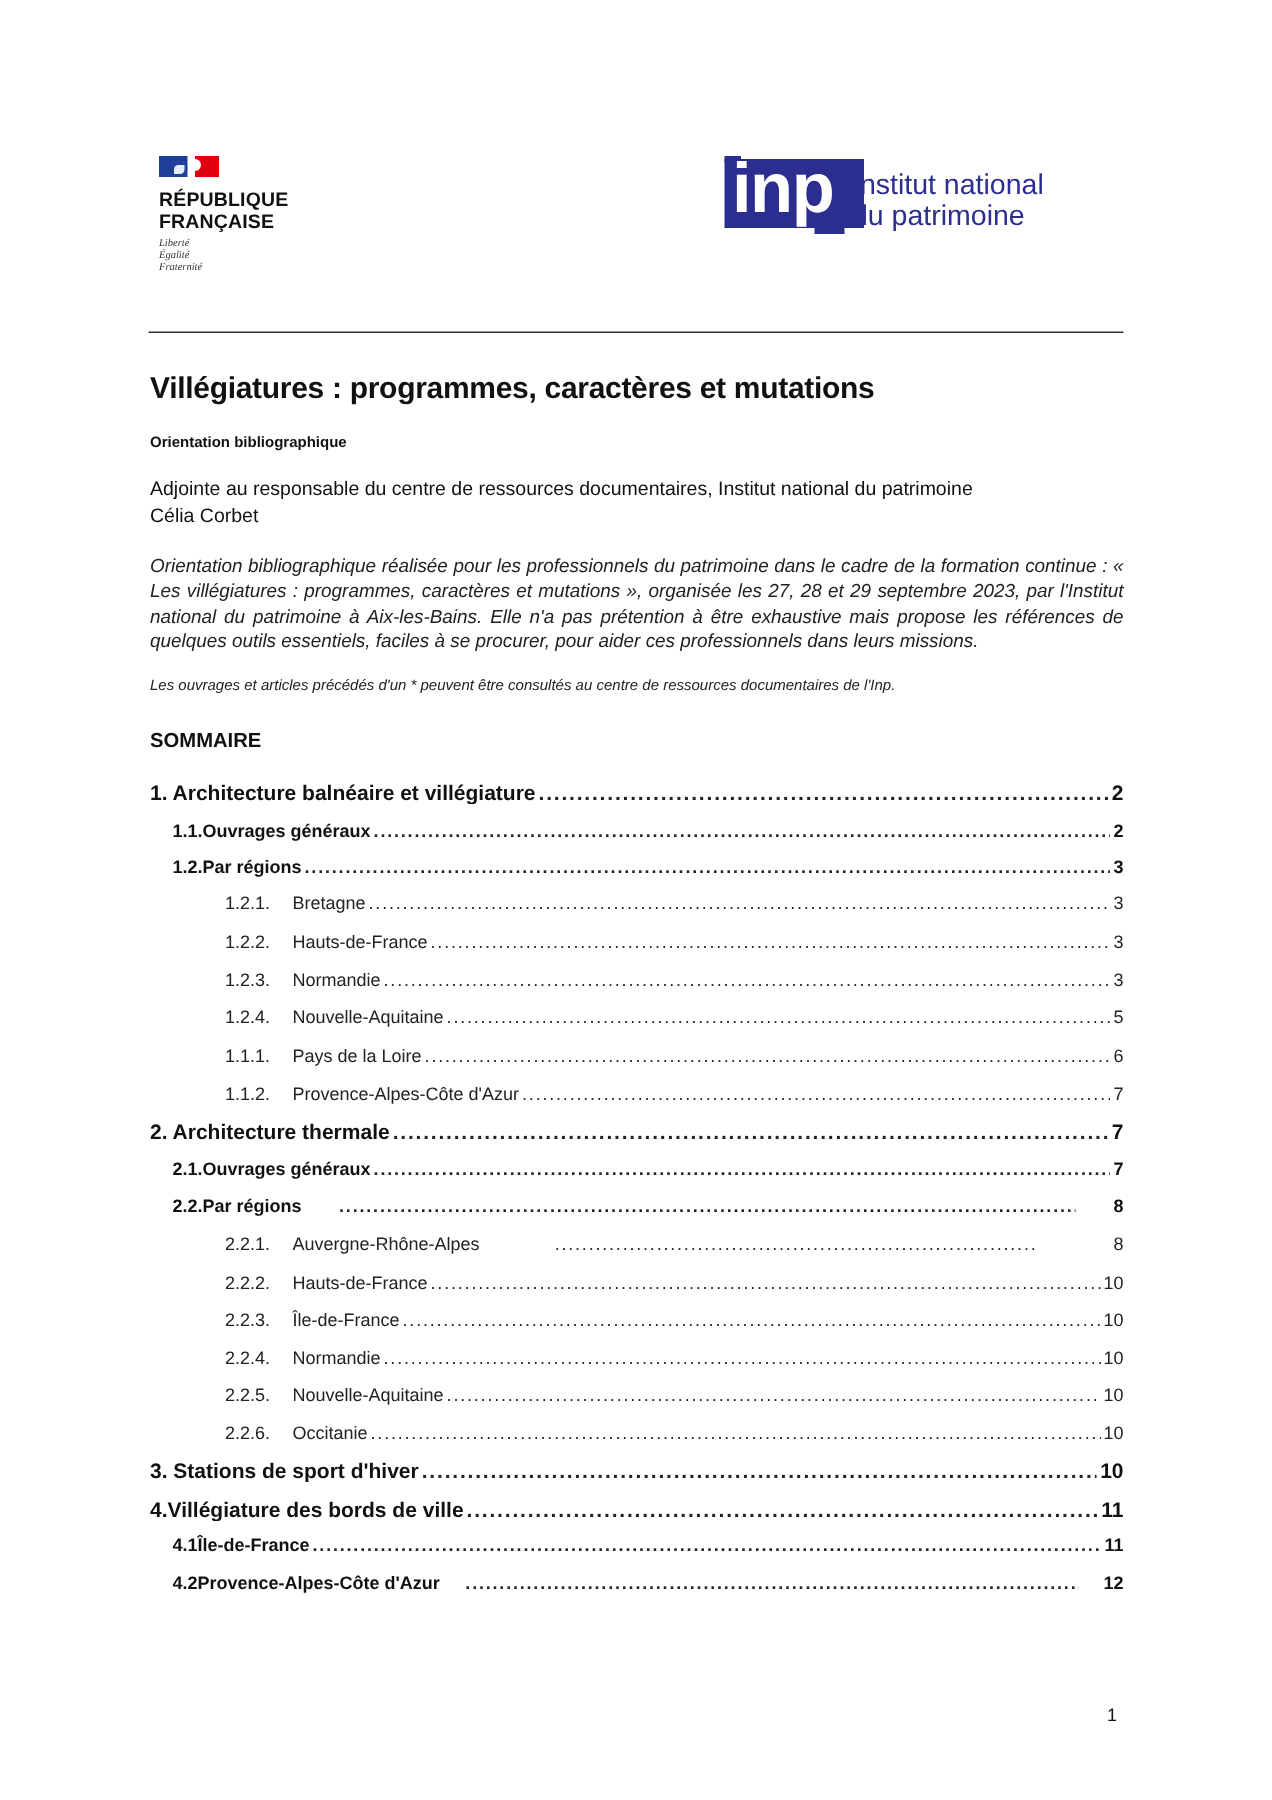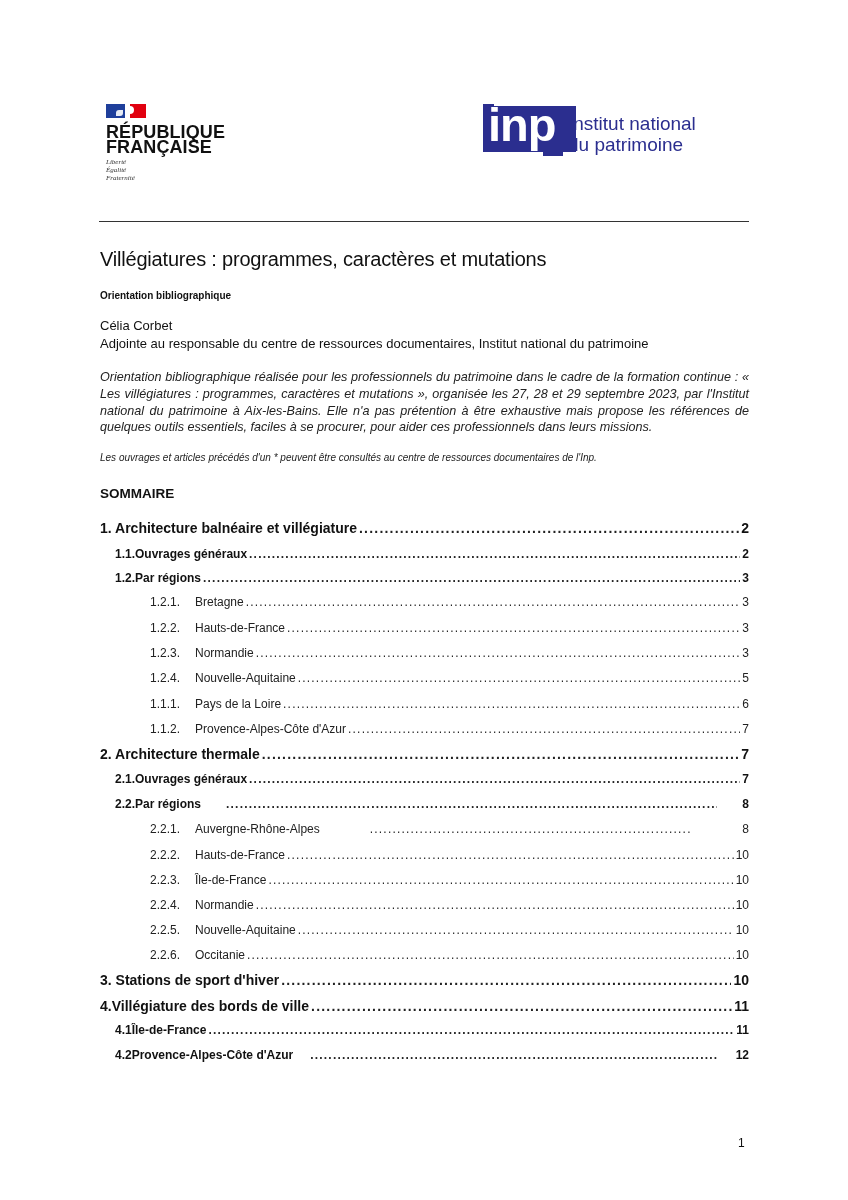--- a/index.html
+++ b/index.html
@@ -5,34 +5,34 @@
   html, body { margin: 0; padding: 0; background: #ffffff; }
   body { width: 848px; height: 1200px; position: relative; overflow: hidden;
          font-family: "Liberation Sans", sans-serif; color: #111; }
 
   .rf-logo { position: absolute; left: 106px; top: 104px; }
   .rf-flag { position: relative; width: 40px; height: 16px; }
   .rf-flag .blue { position: absolute; left: 0; top: 0; width: 19px; height: 14px; background: #1f3f9b; }
   .rf-flag .blue::after { content: ""; position: absolute; right: 2px; bottom: 2px; width: 7px; height: 6px; border-radius: 3px 0 3px 0; background: #e8ecf5; }
   .rf-flag .red { position: absolute; left: 24px; top: 0; width: 16px; height: 14px; background: #e1000f; }
   .rf-flag .red::before { content: ""; position: absolute; left: 0; top: 2px; width: 4px; height: 8px; background: #ffffff; border-radius: 0 4px 4px 0; }
-  .rf-name { font-weight: bold; font-size: 18px; line-height: 15px; margin-top: 5px; letter-spacing: 0.1px; color: #111; }
+  .rf-name { font-weight: bold; font-size: 13px; line-height: 15px; margin-top: 5px; letter-spacing: 0.1px; color: #111; }
   .rf-motto { font-family: "Liberation Serif", serif; font-style: italic; font-size: 7px; line-height: 8px; margin-top: 3px; color: #333; }
 
   .inp-logo { position: absolute; left: 483px; top: 104px; display: flex; align-items: flex-start; }
   .inp-box { position: relative; width: 75px; height: 52px; font-weight: bold; }
   .inp-box .main { position: absolute; left: 0; top: 2px; width: 93px; height: 46px; background: #2b2e8f; }
   .inp-box .tab { position: absolute; left: 60px; top: 40px; width: 20px; height: 12px; background: #2b2e8f; }
   .inp-box .letters { position: absolute; left: 5px; top: -4px; font-size: 47px; line-height: 50px; color: #ffffff; letter-spacing: -1px; }
   .inp-box .topbar { position: absolute; left: 0; top: 0; width: 11px; height: 4px; background: #2b2e8f; }
   .inp-text { margin-left: 10px; margin-top: 9px; color: #2b2e8f; font-size: 19px; line-height: 21px; }
 
   .divider { position: absolute; left: 99px; top: 221px; width: 650px; height: 0; border-top: 1.5px solid #333; }
 
-  .title { position: absolute; left: 100px; top: 248px; font-size: 20px; font-weight: normal; color: #111; letter-spacing: -0.2px; }
+  .title { position: absolute; left: 100px; top: 248px; font-size: 20px; font-weight: bold; color: #111; letter-spacing: -0.2px; }
   .subtitle { position: absolute; left: 100px; top: 290px; font-size: 10px; font-weight: bold; }
   .author { position: absolute; left: 100px; top: 317px; font-size: 13px; line-height: 18px; }
 
   .intro { position: absolute; left: 100px; top: 369px; width: 649px; font-size: 12.6px; line-height: 16.8px; font-style: italic; text-align: justify; color: #222; }
   .note { position: absolute; left: 100px; top: 452px; width: 660px; font-size: 10px; font-style: italic; color: #222; }
 
   .sommaire { position: absolute; left: 100px; top: 486px; font-size: 13.5px; font-weight: bold; }
 
   .toc { position: absolute; left: 100px; top: 510px; width: 649px; }
   .toc-row { position: absolute; display: flex; align-items: baseline; white-space: nowrap; overflow: hidden; right: 0; }
@@ -77,22 +77,22 @@
     <div>Institut national</div>
     <div>du patrimoine</div>
   </div>
 </div>
 
 <div class="divider"></div>
 
 <div class="title">Villégiatures : programmes, caractères et mutations</div>
 <div class="subtitle">Orientation bibliographique</div>
 <div class="author">
+  <div>Adjointe au responsable du centre de ressources documentaires, Institut national du patrimoine</div>
   <div>Célia Corbet</div>
-  <div>Adjointe au responsable du centre de ressources documentaires, Institut national du patrimoine</div>
 </div>
 
 <div class="intro">Orientation bibliographique réalisée pour les professionnels du patrimoine dans le cadre de la formation continue : « Les villégiatures : programmes, caractères et mutations », organisée les 27, 28 et 29 septembre 2023, par l'Institut national du patrimoine à Aix-les-Bains. Elle n'a pas prétention à être exhaustive mais propose les références de quelques outils essentiels, faciles à se procurer, pour aider ces professionnels dans leurs missions.</div>
 <div class="note">Les ouvrages et articles précédés d'un * peuvent être consultés au centre de ressources documentaires de l'Inp.</div>
 
 <div class="sommaire">SOMMAIRE</div>
 
 <div class="toc" id="toc">
     <div class="toc-row lv1" style="top: 10px;">
       <span class="lbl">1. Architecture balnéaire et villégiature</span>

